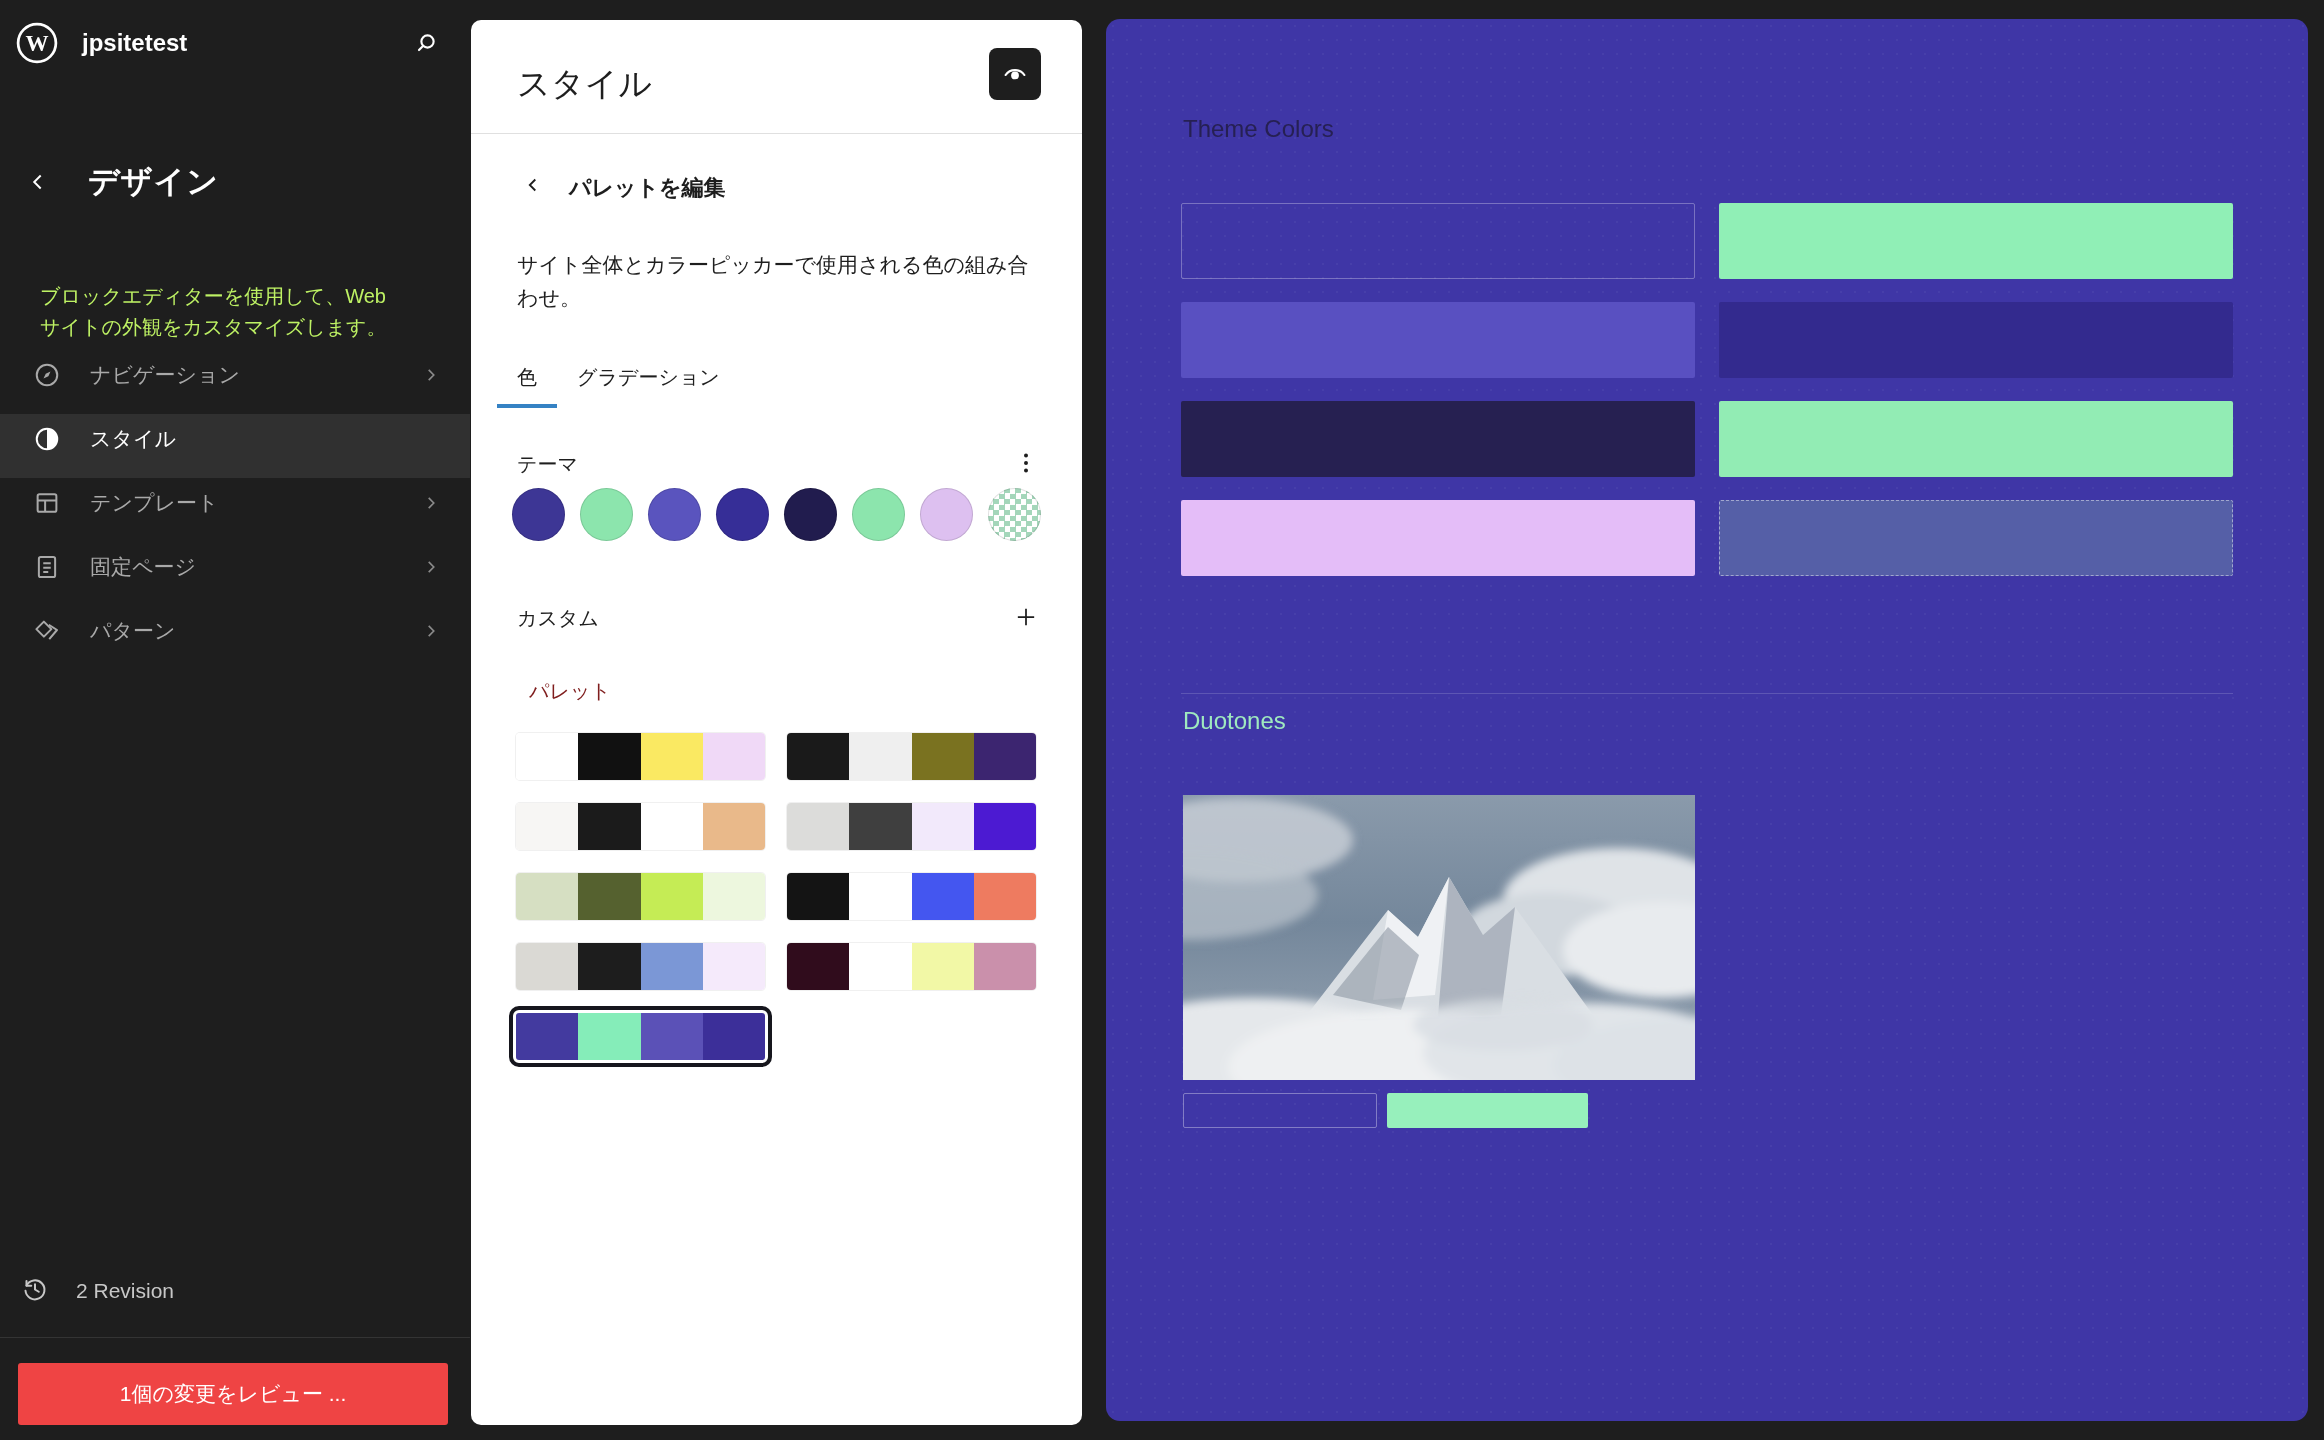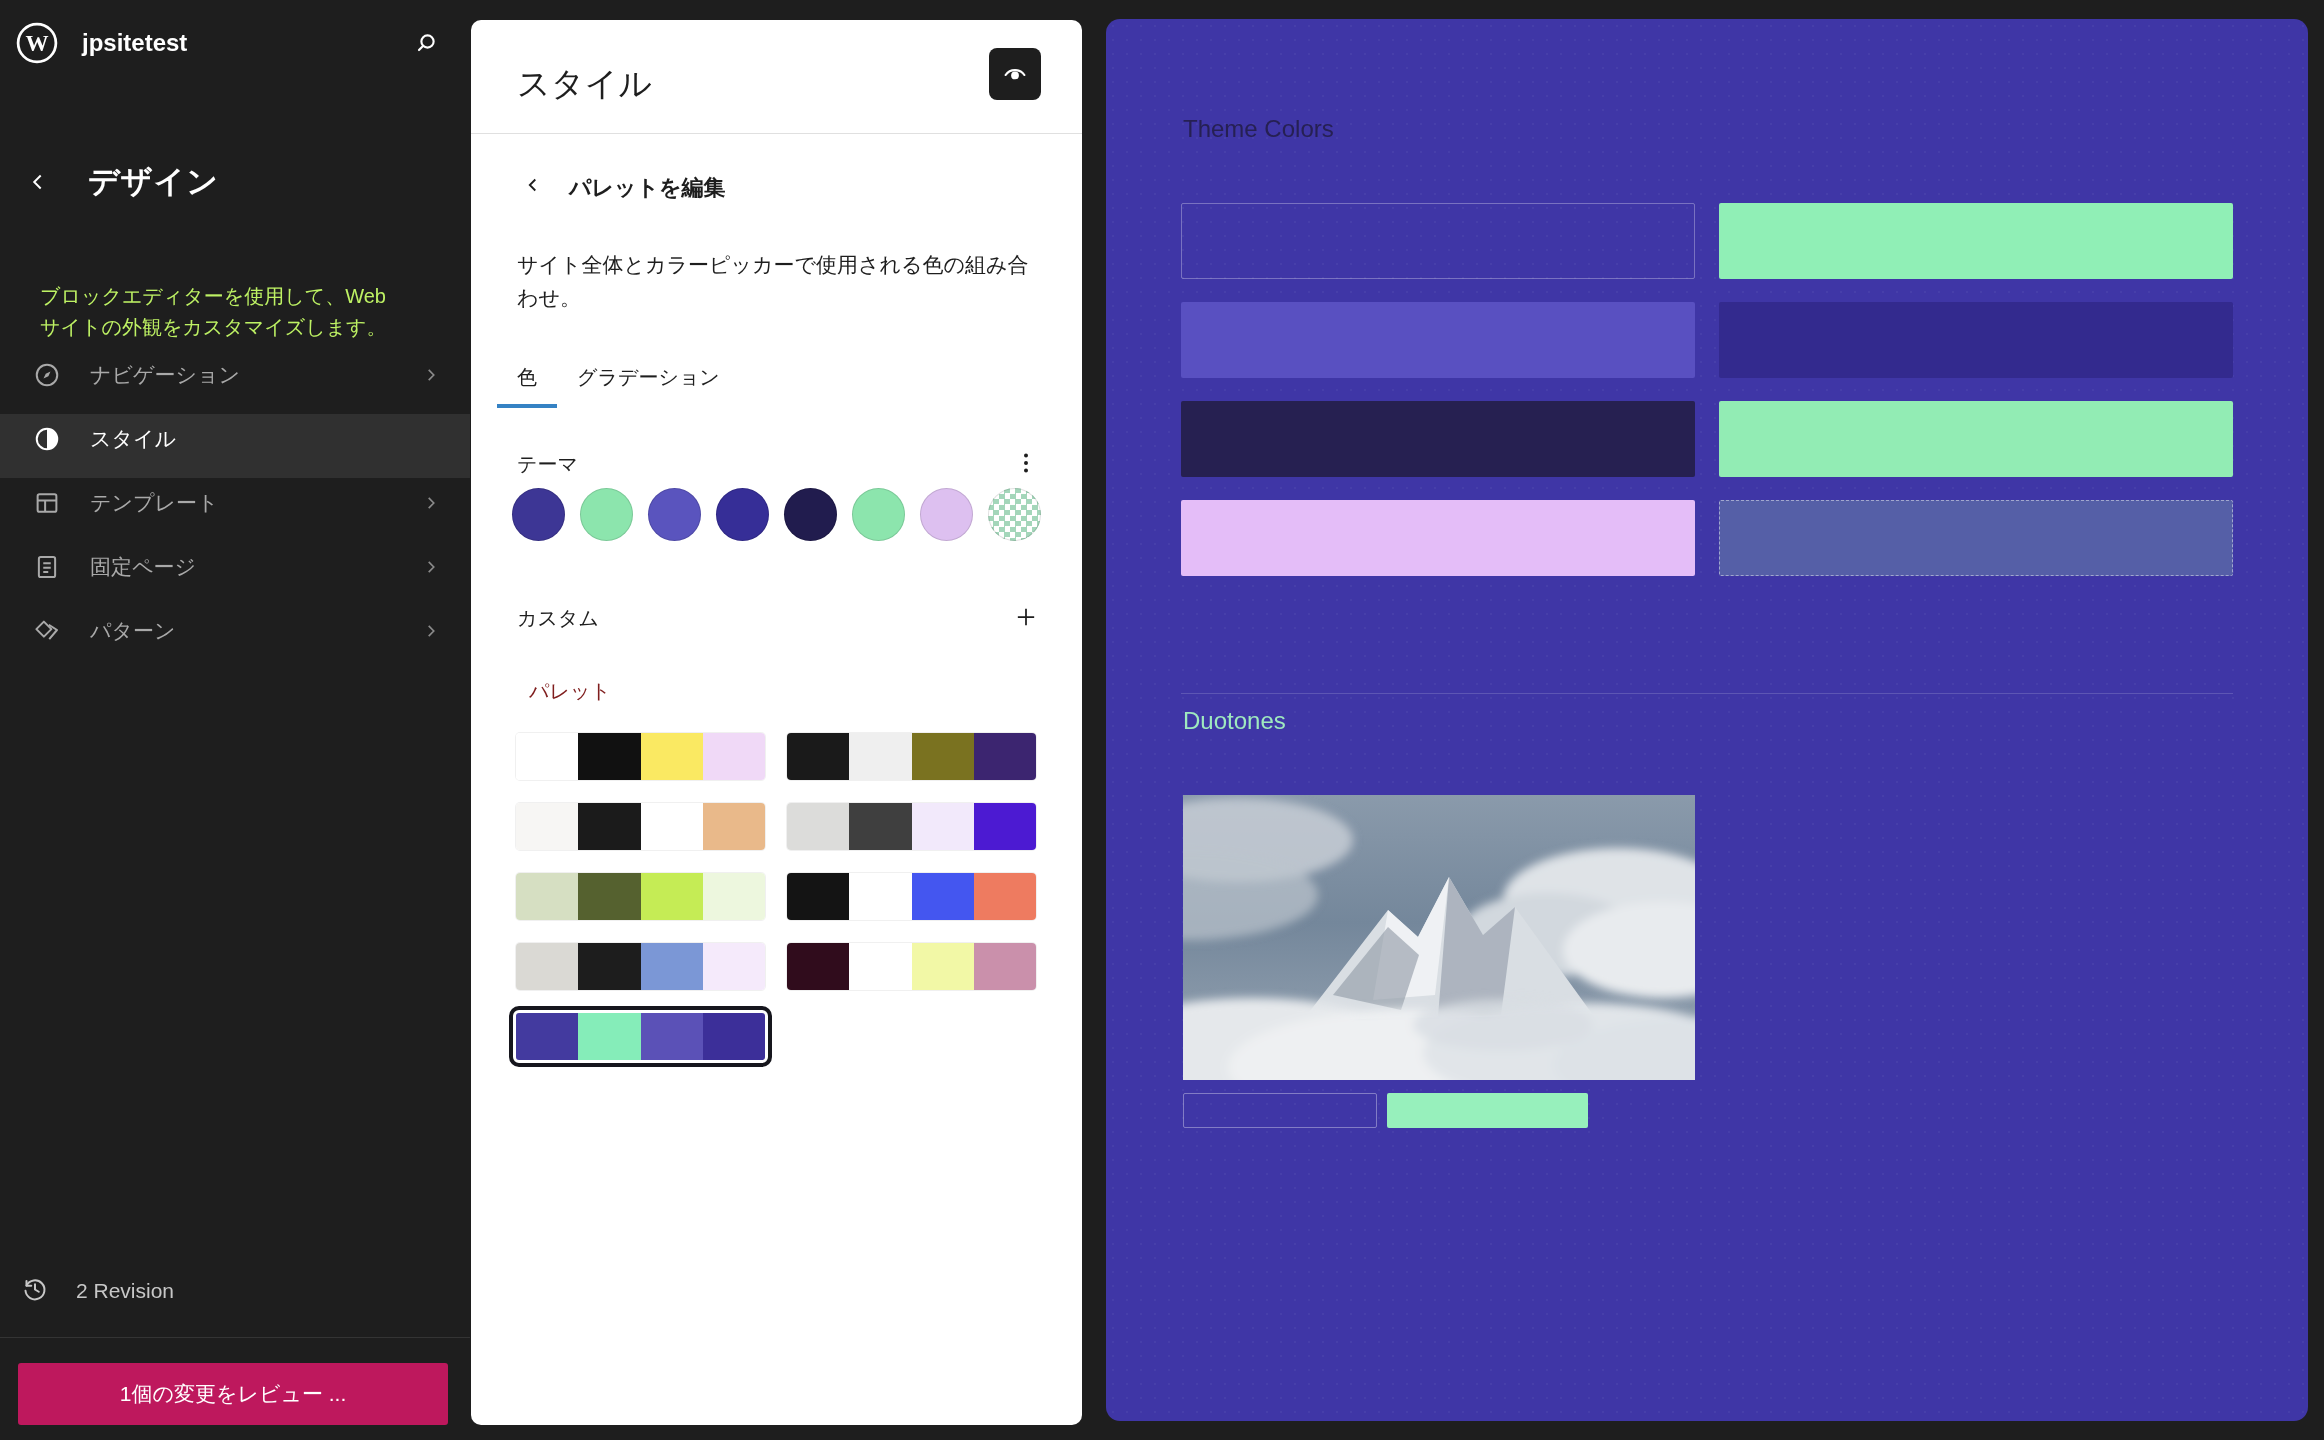--- a/index.html
+++ b/index.html
@@ -198,21 +198,21 @@
       <span>
         <svg viewBox="0 0 24 24" fill="none" stroke="currentColor" stroke-width="1.6">
             <path d="M5.2 9.2 A 7.6 7.6 0 1 1 4.4 13.4" stroke-linecap="round"></path>
             <path d="M5.2 5.6 V 9.4 H 9" stroke-linecap="round" stroke-linejoin="round"></path>
             <path d="M12 8.2 v4.2 l3 1.8" stroke-linecap="round"></path>
           </svg>
       </span>
       <span class="sb-revision-label">2 Revision</span>
     </div>
     <div class="sb-divider"></div>
-    <button class="review-btn" style="background: #be185d;">1個の変更をレビュー ...</button>
+    <button class="review-btn" style="background: #ef4444;">1個の変更をレビュー ...</button>
   </div>
 
   <div class="panel">
     <div class="p-title">スタイル</div>
     <button class="eye-btn">
       <span>
         <svg viewBox="0 0 24 24" fill="none" stroke="currentColor" stroke-width="1.7">
             <path d="M4.5 13.6 C 8 8.4, 16 8.4, 19.5 13.6" stroke-linecap="round"></path>
             <circle cx="12" cy="13.9" r="3.1" fill="currentColor" stroke="none"></circle>
           </svg>

